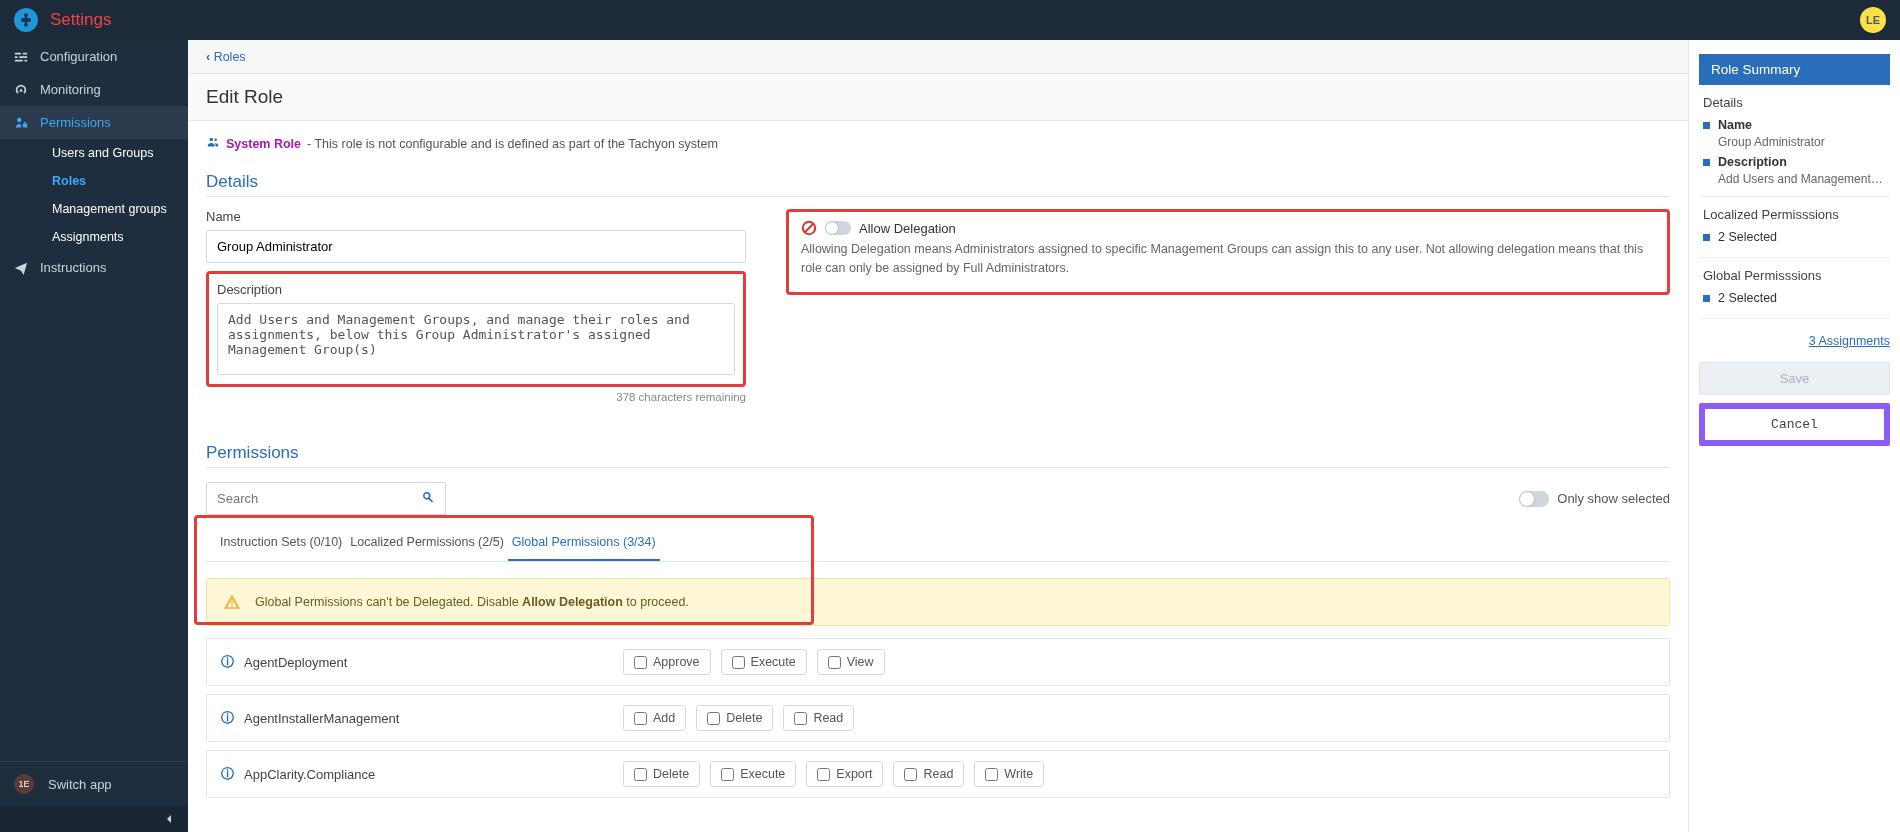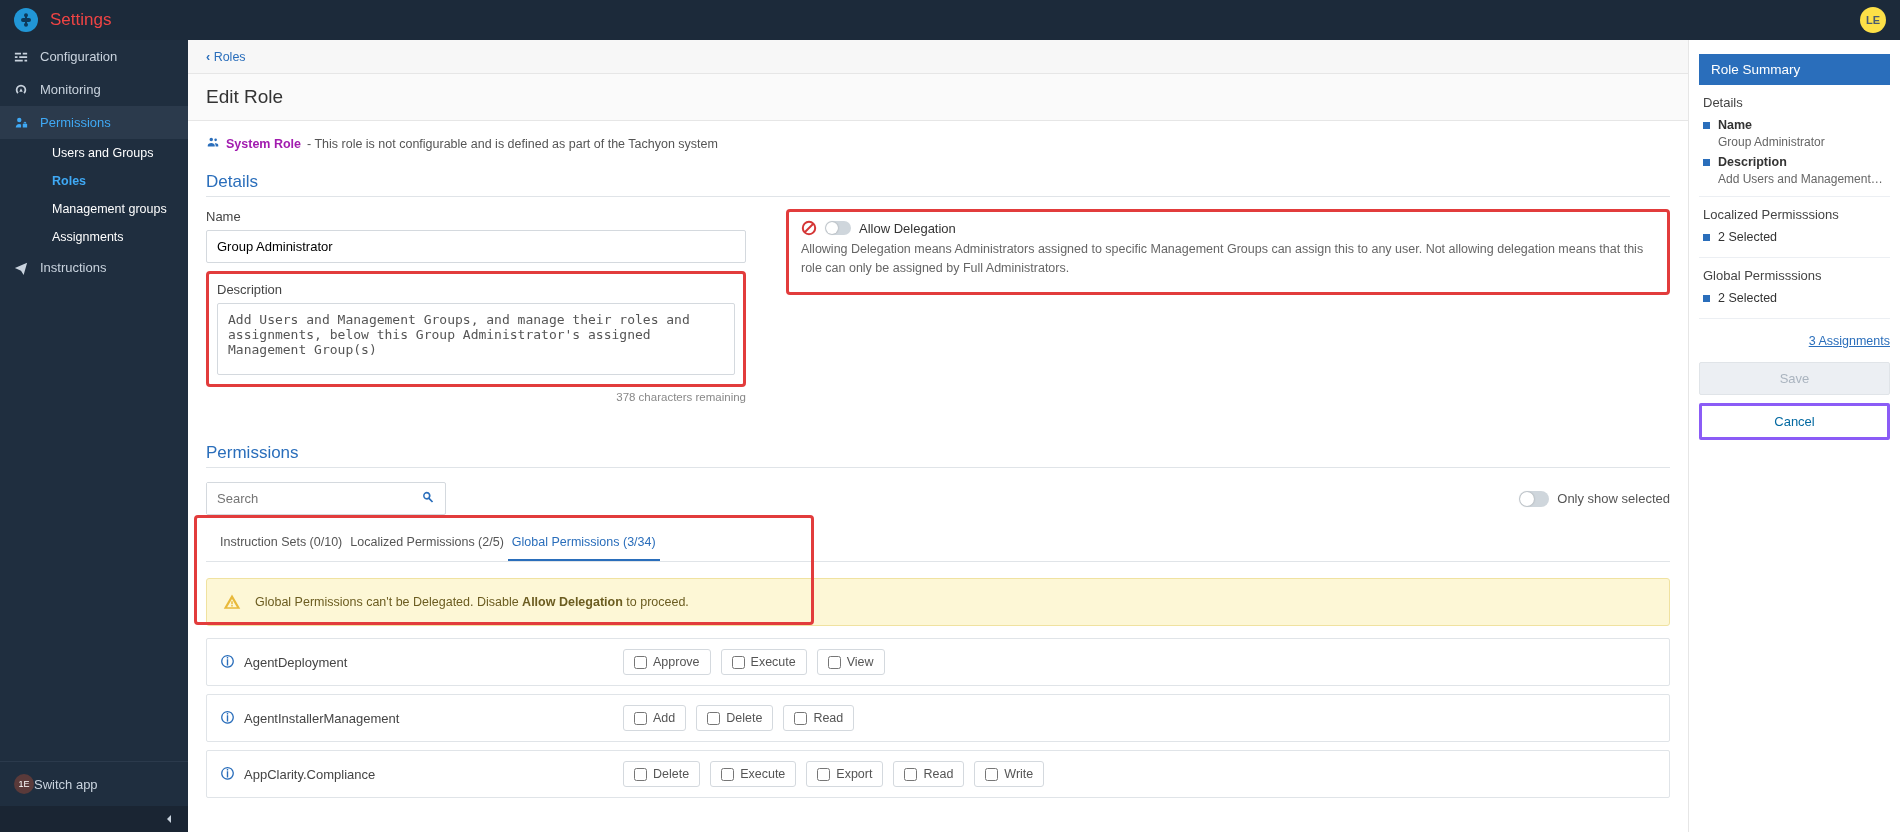--- a/index.html
+++ b/index.html
@@ -13,21 +13,21 @@
 
 .layout { display: flex; height: calc(100vh - 40px); }
 
 .sidebar { width: 188px; background: #1f2e3f; color: #c9d3de; display: flex; flex-direction: column; position: relative; }
 .nav-item { display: flex; align-items: center; gap: 12px; padding: 9px 14px; font-size: 13px; cursor: pointer; }
 .nav-item.active { background: #2b3a4c; color: #3fa9f5; }
 .nav-item svg { width: 14px; height: 14px; fill: currentColor; flex-shrink: 0; }
 .nav-sub { padding: 7px 14px 7px 52px; font-size: 12.5px; cursor: pointer; color: #fff; }
 .nav-sub.active { color: #3fa9f5; font-weight: 600; }
 .sidebar-bottom { margin-top: auto; }
-.switch-app { display: flex; align-items: center; padding: 12px 14px; font-size: 13px; cursor: pointer; border-top: 1px solid #2b3a4c; }
+.switch-app { display: flex; align-items: center; gap: 14px; padding: 12px 14px; font-size: 13px; cursor: pointer; border-top: 1px solid #2b3a4c; }
 .switch-app .icn { width: 20px; height: 20px; border-radius: 50%; background: #5a3a3a; display: flex; align-items: center; justify-content: center; font-size: 9px; color: #fff; }
 .collapse-row { display: flex; justify-content: flex-end; padding: 8px 14px; background:#1a2533; cursor: pointer; }
 .collapse-row svg { width: 10px; height: 10px; fill: #c9d3de; }
 
 .main { flex: 1; overflow-y: auto; background: #fff; position: relative; }
 .breadcrumb-bar { padding: 9px 18px; border-bottom: 1px solid #e6e6e6; background: #f7f7f7; }
 .breadcrumb-bar a { color: #2a6ebb; font-size: 12.5px; text-decoration: none; }
 .breadcrumb-bar a::before { content: "‹ "; font-weight: 700; }
 .page-title-bar { padding: 12px 18px; font-size: 19px; color: #333; border-bottom: 1px solid #e6e6e6; background:#fafafa;}
 .content { padding: 0 18px 40px; }
@@ -87,21 +87,21 @@
 .sum-block { padding: 10px 4px; border-bottom: 1px solid #eceff3; }
 .sum-title { font-size: 13px; color: #444; margin-bottom: 8px; }
 .sum-item { display: flex; align-items: flex-start; gap: 8px; font-size: 12.5px; color: #333; margin-bottom: 3px; }
 .sum-item .sq { width: 7px; height: 7px; background: #2a6ebb; margin-top: 4px; flex-shrink: 0; }
 .sum-item .k { font-weight: 600; }
 .sum-sub { font-size: 12px; color: #666; margin-left: 15px; white-space: nowrap; overflow: hidden; text-overflow: ellipsis; }
 .assign-link { text-align: right; padding: 14px 0; }
 .assign-link a { color: #2a6ebb; font-size: 12.5px; text-decoration: underline; cursor: pointer; }
 .btn { display: block; width: 100%; text-align: center; padding: 8px 0; font-size: 13px; border-radius: 2px; margin-bottom: 8px; cursor: pointer; }
 .btn-save { background: #eceff3; color: #aab4bf; border: 1px solid #e0e4e8; }
-.btn-cancel { background: #fff; color: #0369a1; border: 3px solid #8b5cf6; }
+.btn-cancel { background: #fff; color: #404040; border: 6px solid #8b5cf6; font-family: Liberation Mono, monospace; }
 </style>
 </head>
 <body>
 
 <div class="topbar">
   <div class="topbar-left">
     <span class="logo-circle">
       <svg viewBox="0 0 24 24">
           <path d="M12 2a3 3 0 013 3 3 3 0 01-1.5 2.6V9h3a3 3 0 013 3 3 3 0 01-3 3h-3v1.4A3 3 0 0115 19a3 3 0 11-6 0 3 3 0 011.5-2.6V15h-3a3 3 0 010-6h3V7.6A3 3 0 019 5a3 3 0 013-3z"></path>
         </svg>

